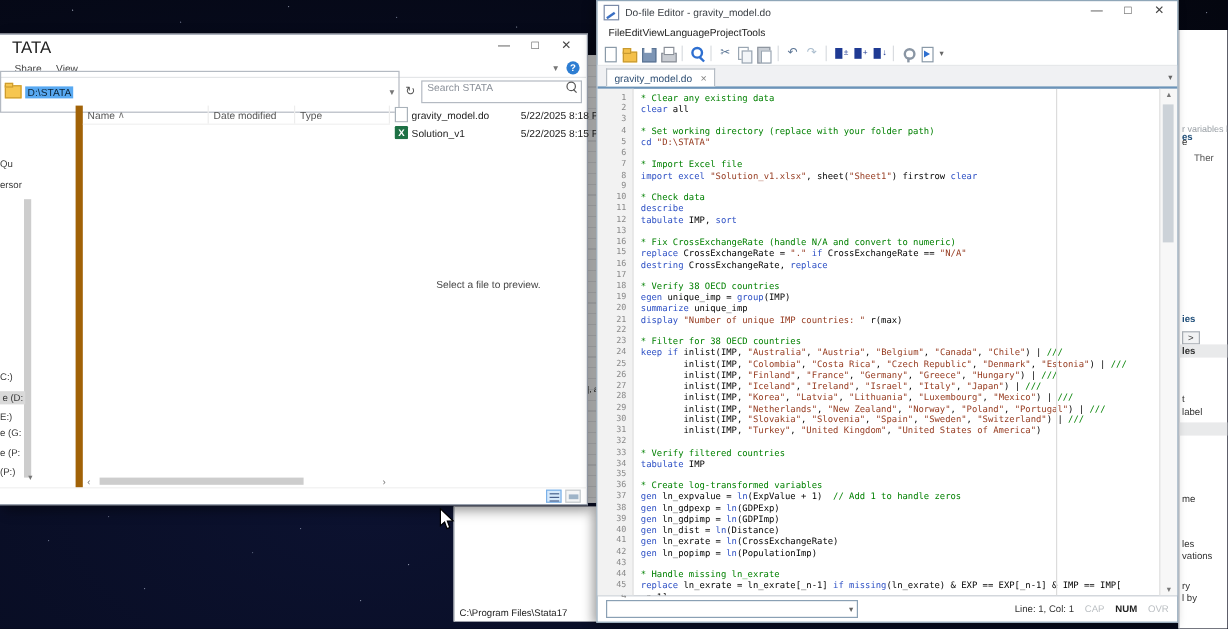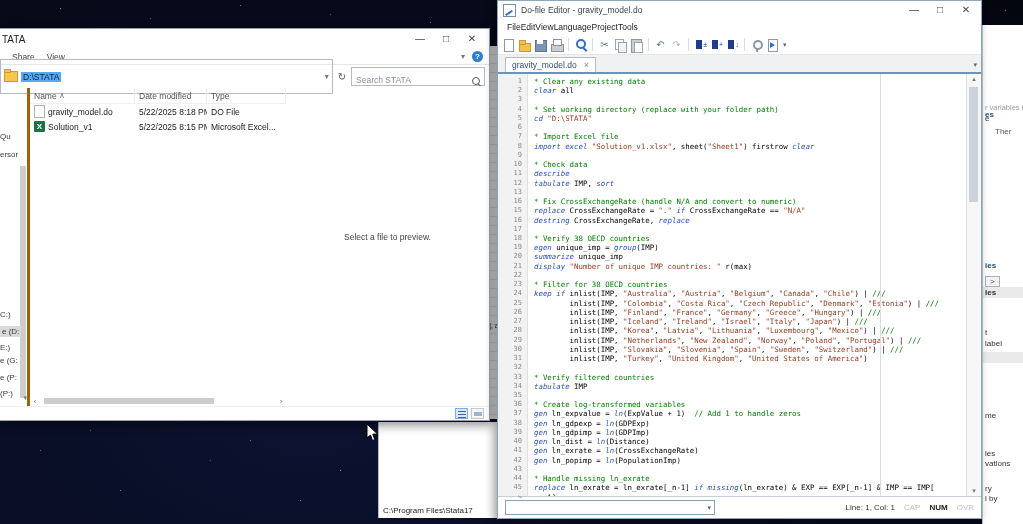--- a/index.html
+++ b/index.html
@@ -14,46 +14,46 @@
 
   
   .wctrl{display:inline-block;width:26px;text-align:center;color:#444;font-size:10px;line-height:18px;cursor:default;}
   .sep{width:1px;height:13px;background:#d9dce0;margin:0 2px;}
 
   
   #explorer{position:absolute;left:0;top:28px;width:489px;height:391px;background:#fff;
     border:1px solid #98a0ad;border-left:none;box-shadow:3px 4px 10px rgba(0,0,0,.45);
     display:flex;flex-direction:column;font-size:8.5px;color:#333;}
   .ex-titlebar{height:20px;display:flex;align-items:center;}
-  .ex-title{margin-left:2px;font-size:10px;color:#222;}
+  .ex-title{margin-left:10px;font-size:14px;color:#222;}
   .ex-controls{margin-left:auto;display:flex;padding-right:4px;}
   .ex-ribbon{height:15px;display:flex;align-items:center;border-bottom:1px solid #e4e6e8;}
   .ribbon-tab{margin-left:12px;font-size:8.5px;color:#444;}
   .ribbon-right{margin-left:auto;display:flex;align-items:center;gap:7px;padding-right:6px;}
   .chev{color:#777;font-size:8px;}
   .help-btn{width:11px;height:11px;border-radius:50%;background:#2d7dd2;color:#fff;font-size:8px;font-weight:bold;
     text-align:center;line-height:11px;}
   .ex-addressrow{height:23px;display:flex;align-items:center;padding:0 4px 0 0;gap:5px;}
   .addressbox{width:330px;height:17px;border:1px solid #b4bac2;display:flex;align-items:center;padding:8px 3px;}
   .folder-ico{width:12px;height:9px;background:#f6c64f;border:1px solid #cf9d2e;position:relative;margin-right:3px;flex:none;}
   .folder-ico::before{content:"";position:absolute;left:-1px;top:-3px;width:5px;height:2px;background:#f6c64f;border:1px solid #cf9d2e;}
   .addr-sel{background:#58a9f2;color:#0a2236;padding:0 2px;font-size:8.5px;}
   .addressbox .chev{margin-left:auto;}
   .refresh{color:#555;font-size:10px;line-height:10px;}
-  .searchbox{width:126px;height:17px;border:1px solid #b4bac2;display:flex;align-items:flex-end;padding:0 4px;}
+  .searchbox{width:126px;height:17px;border:1px solid #b4bac2;display:flex;align-items:flex-start;padding:0 4px;}
   .search-ph{color:#8a9099;font-size:8.5px;}
   .mag{margin-left:auto;width:6px;height:6px;border:1px solid #555;border-radius:50%;position:relative;}
   .mag::after{content:"";position:absolute;left:5px;top:5px;width:4px;height:1px;background:#555;transform:rotate(45deg);transform-origin:0 0;}
   .ex-main{flex:1;display:flex;min-height:0;position:relative;}
   .ex-sidebar{width:27px;position:relative;flex:none;}
   .sb-frag{position:absolute;left:0;font-size:8px;color:#3a3a3a;white-space:nowrap;}
   .sb-frag.sel{background:#d9d9d9;padding:1px 2px;}
   .sb-scroll{position:absolute;right:1px;top:78px;width:6px;height:232px;background:#cdcdcd;}
   .sb-down{position:absolute;right:0;bottom:4px;font-size:7px;color:#777;}
-  .ex-filelist{width:256px;flex:none;border-left:3px solid #a16207;display:flex;flex-direction:column;position:relative;}
+  .ex-filelist{width:256px;flex:none;border-left:6px solid #a16207;display:flex;position:relative;margin-left:36px;}
   .fl-headers{height:15px;display:flex;align-items:center;color:#555;border-bottom:1px solid #f0f0f0;}
   .fl-col{padding-left:4px;border-right:1px solid #ededed;height:100%;display:flex;align-items:center;box-sizing:border-box;}
   .fl-row{height:15px;display:flex;align-items:center;color:#222;}
   .fl-cell{padding-left:4px;box-sizing:border-box;display:flex;align-items:center;gap:3px;overflow:hidden;white-space:nowrap;}
   .ico-do{width:9px;height:11px;background:#fff;border:1px solid #a9b2ba;flex:none;}
   .ico-excel{width:11px;height:11px;background:#1e7145;color:#fff;font-size:8px;font-weight:bold;text-align:center;line-height:11px;flex:none;border-radius:1px;}
   .fl-hscroll{position:absolute;left:0;right:0;bottom:0;height:10px;display:flex;align-items:center;color:#777;font-size:8px;}
   .fl-thumb{height:6px;background:#cdcdcd;width:170px;margin-left:4px;}
   .fl-arrow{width:10px;text-align:center;}
   .ex-preview{flex:1;display:flex;align-items:center;justify-content:center;}
@@ -125,21 +125,21 @@
   .tab-overflow{position:absolute;right:4px;bottom:3px;font-size:7px;color:#666;}
   .ed-code{flex:1;display:flex;min-height:0;position:relative;}
   .gutter{width:30px;flex:none;background:#f2f2f2;border-right:1px solid #e0e0e0;color:#888;
     font-family:"DejaVu Sans Mono",monospace;font-size:7px;text-align:right;padding:3px 5px 0 0;box-sizing:border-box;}
   .gutter div{height:9.24px;line-height:9.24px;}
   .codepane{flex:1;position:relative;padding:3px 0 0 6px;overflow:hidden;
     font-family:"DejaVu Sans Mono",monospace;font-size:7.4px;}
   .code-row{height:9.24px;line-height:9.24px;white-space:pre;}
   .margin-line{position:absolute;left:352px;top:0;bottom:0;width:1px;background:#dcdcdc;}
   .tk-c{color:#008000;}
-  .tk-k{color:#2c4fc4;font-style:italic;}
+  .tk-k{color:#2c4fc4;}
   .tk-s{color:#963b20;}
   .tk-t{color:#000;}
   .vscroll{width:14px;flex:none;border-left:1px solid #e0e0e0;background:#f7f7f7;position:relative;}
   .vs-up{position:absolute;top:1px;left:0;right:0;text-align:center;font-size:7px;color:#777;}
   .vs-down{position:absolute;bottom:1px;left:0;right:0;text-align:center;font-size:7px;color:#777;}
   .vs-thumb{position:absolute;top:13px;left:2px;width:9px;height:115px;background:#ccd2d8;}
   .ed-bottombar{height:21px;border-top:1px solid #c9ced4;display:flex;align-items:center;padding:0 7px;}
   .ed-combo{width:205px;height:13px;border:1px solid #8aa0b4;display:flex;align-items:center;justify-content:flex-end;padding-right:3px;}
   .combo-chev{font-size:7px;color:#666;}
   .ed-status{margin-left:auto;display:flex;align-items:center;gap:9px;font-size:8px;}

